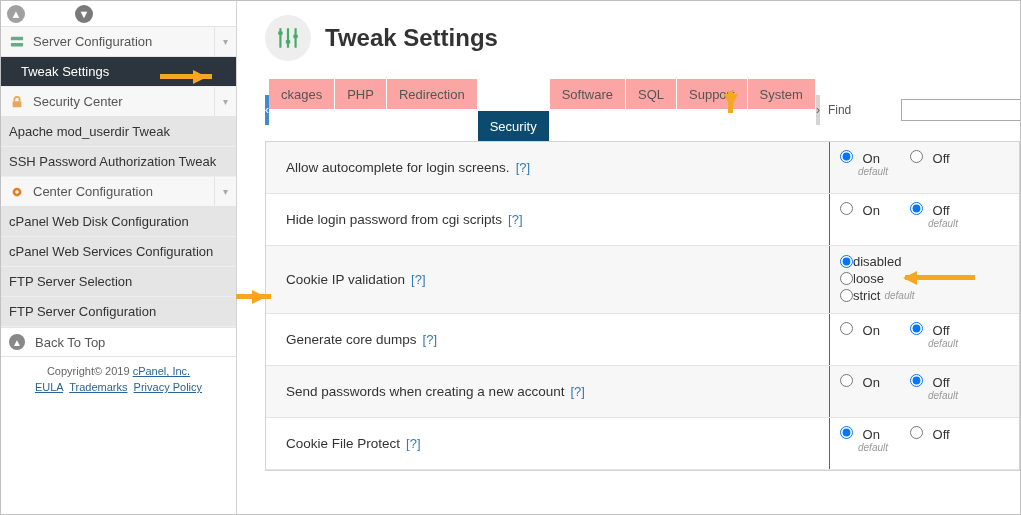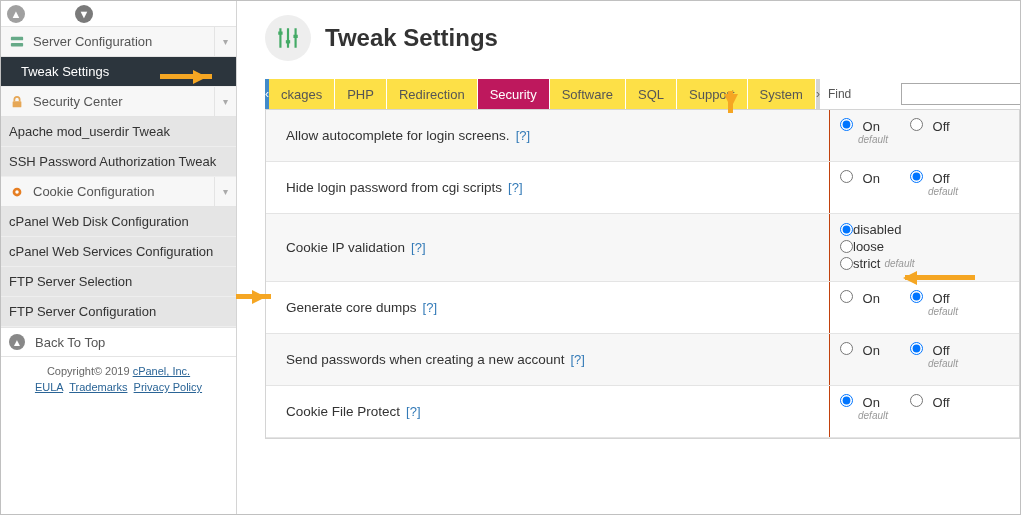--- a/index.html
+++ b/index.html
@@ -151,31 +151,32 @@
     .scroll-arrow.right {
       background: #d4d4d4;
       color: #666;
     }
     .tabs {
       display: flex;
     }
     .tab {
       height: 30px;
       padding: 0 12px;
-      background: #fde047;
+      background: #fca5a5;
       color: #555;
       border-right: 1px solid #fff;
       display: inline-flex;
       align-items: center;
       font-size: 13px;
       cursor: pointer;
     }
     .tab.active {
-      background: #be185d;
+      background: #0c4a6e;
       color: #fff;
+      margin-top: 32px;
     }
     .find-wrap {
       margin-left: 8px;
       display: flex;
       align-items: center;
       font-size: 12px;
       color: #555;
       gap: 44px;
     }
     .find-wrap input {
@@ -306,21 +307,21 @@
       <div class="nav-item">
         <span style="padding-left:0">SSH Password Authorization Tweak</span>
       </div>
       <div class="nav-section">
         <span class="sec-icon">
           <svg width="14" height="14" viewBox="0 0 16 16">
             <circle cx="8" cy="8" r="5" fill="#e67e22"></circle>
             <circle cx="8" cy="8" r="2" fill="#fff"></circle>
           </svg>
         </span>
-        <span>Cookie Configuration</span>
+        <span>Center Configuration</span>
         <span class="chev">▾</span>
       </div>
       <div class="nav-item">
         <span style="padding-left:0">cPanel Web Disk Configuration</span>
       </div>
       <div class="nav-item">
         <span style="padding-left:0">cPanel Web Services Configuration</span>
       </div>
       <div class="nav-item">
         <span style="padding-left:0">FTP Server Selection</span>

